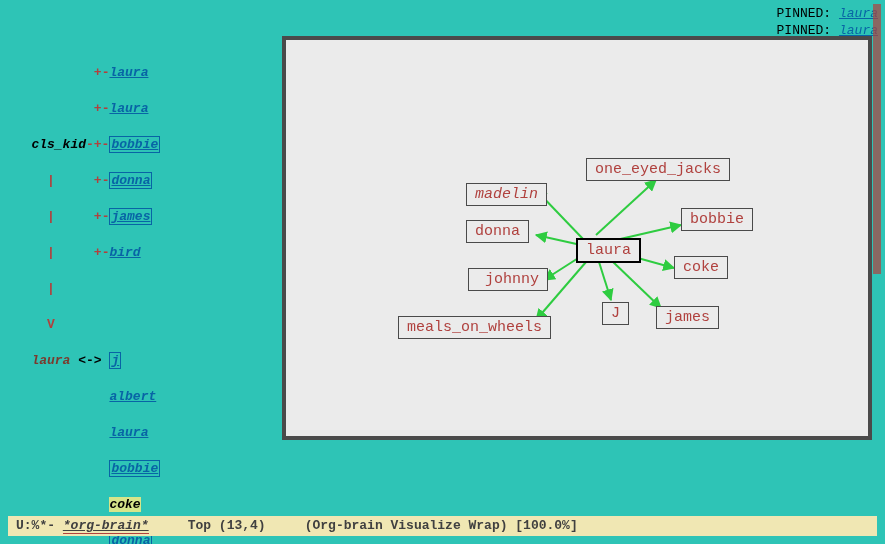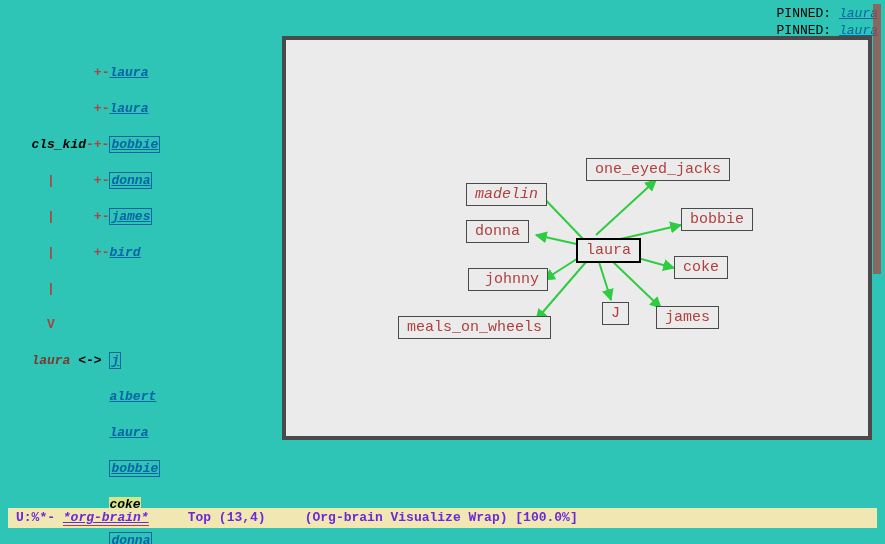--- a/index.html
+++ b/index.html
@@ -79,25 +79,25 @@
     font-weight: normal;
   }
   svg.edges {
     position: absolute;
     left: 0; top: 0;
     width: 100%; height: 100%;
     pointer-events: none;
   }
   .modeline {
     position: absolute;
-    left: 4px; bottom: 12px;
+    left: 4px; bottom: 4px;
     width: 869px;
     height: 20px;
     background: #f0e7b3;
-    color: #6d28d9;
+    color: #404040;
     font-weight: bold;
     padding: 2px 8px;
     white-space: pre;
   }
   .modeline .buf {
     text-decoration: underline;
     background: #f0e7b3;
     border-bottom: 1px solid #b0413e;
     font-style: italic;
   }

